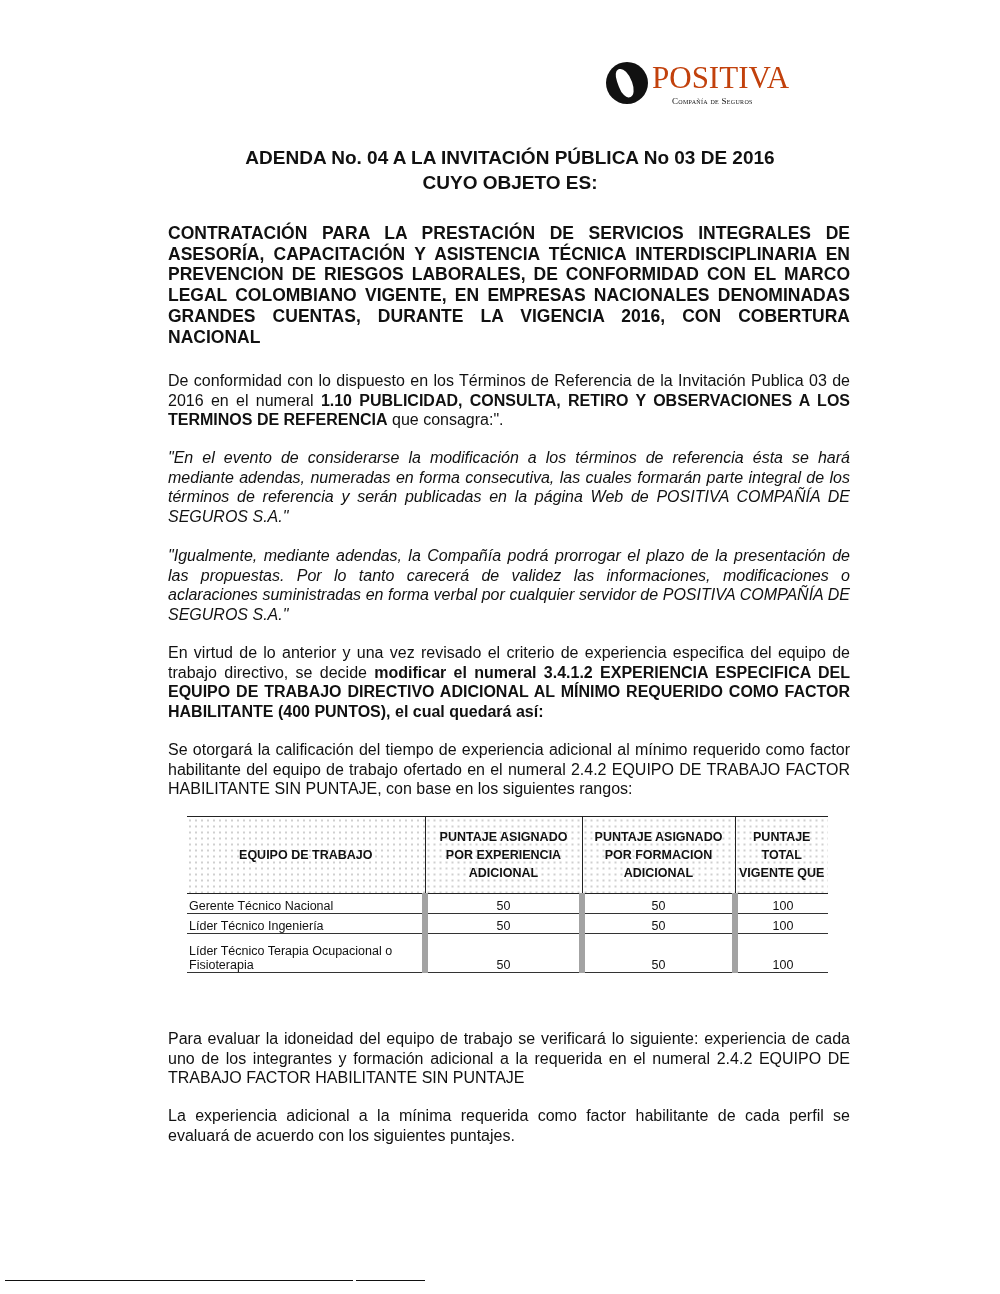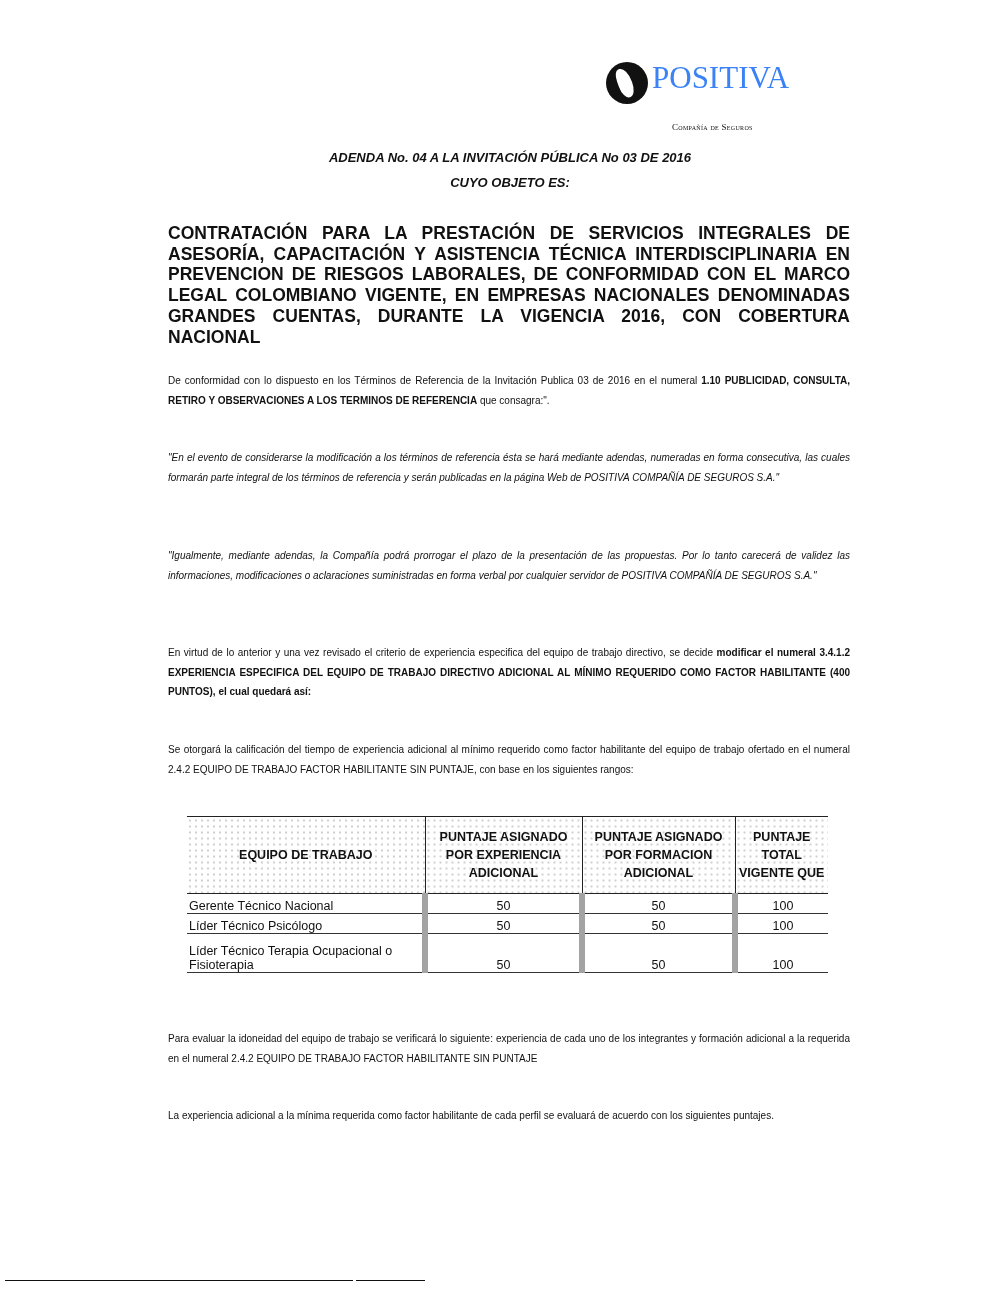--- a/index.html
+++ b/index.html
@@ -5,25 +5,25 @@
   html, body { margin: 0; padding: 0; background: #ffffff; }
   body { width: 1000px; height: 1294px; position: relative; overflow: hidden;
          font-family: "Liberation Sans", sans-serif; color: #111; }
   .abs { position: absolute; }
   .logo { left: 606px; top: 58px; width: 210px; height: 50px; }
   .logo-mark { position: absolute; left: 0; top: 4px; width: 42px; height: 42px; border-radius: 50%;
                background: #111; }
   .logo-mark::after { content: ""; position: absolute; left: 12px; top: 6px; width: 14px; height: 30px;
                       background: #fff; border-radius: 40% 60% 50% 50%; transform: rotate(-20deg); }
   .logo-name { position: absolute; left: 46px; top: 2px; font-family: "Liberation Serif", serif;
-               font-size: 31px; letter-spacing: 0px; color: #3b82f6; }
+               font-size: 31px; letter-spacing: 0px; color: #c2410c; }
   .logo-sub { position: absolute; left: 66px; top: 38px; font-family: "Liberation Serif", serif;
-              font-size: 9px; letter-spacing: 0.3px; color: #111; font-variant: small-caps; margin-top: 26px; }
-  .title { left: 160px; width: 700px; text-align: center; font-weight: bold; font-size: 13px; line-height: 24px; font-style: italic; }
-  .block { left: 168px; width: 682px; font-size: 10px; line-height: 19.5px; text-align: justify; }
+              font-size: 9px; letter-spacing: 0.3px; color: #111; font-variant: small-caps; }
+  .title { left: 160px; width: 700px; text-align: center; font-weight: bold; font-size: 19px; line-height: 24px; }
+  .block { left: 168px; width: 682px; font-size: 16px; line-height: 19.5px; text-align: justify; }
   .obj { font-weight: bold; font-size: 17.5px; line-height: 20.7px; }
   .it { font-style: italic; }
   b { font-weight: bold; }
   table.score { position: absolute; left: 187px; top: 816px; width: 641px; border-collapse: collapse;
                 font-size: 12.5px; }
   table.score th { height: 74px; font-weight: bold; font-size: 12.5px; line-height: 18px; text-align: center;
                    border-right: 1px solid #222; border-bottom: 1px solid #222;
                    background-image: radial-gradient(#999 0.6px, transparent 0.8px); background-size: 6px 6px; }
   table.score thead tr { border-top: 1px solid #222; }
   table.score td { height: 19px; border-right: 6px solid #a3a3a3; border-bottom: 1px solid #333; text-align: center;
@@ -77,21 +77,21 @@
     </tr>
   </thead>
   <tbody>
     <tr>
       <td class="name">Gerente Técnico Nacional</td>
       <td>50</td>
       <td>50</td>
       <td>100</td>
     </tr>
     <tr>
-      <td class="name">Líder Técnico Psicólogo</td>
+      <td class="name">Líder Técnico Ingeniería</td>
       <td>50</td>
       <td>50</td>
       <td>100</td>
     </tr>
     <tr class="tall">
       <td class="name">Líder Técnico Terapia Ocupacional o Fisioterapia</td>
       <td>50</td>
       <td>50</td>
       <td>100</td>
     </tr>

